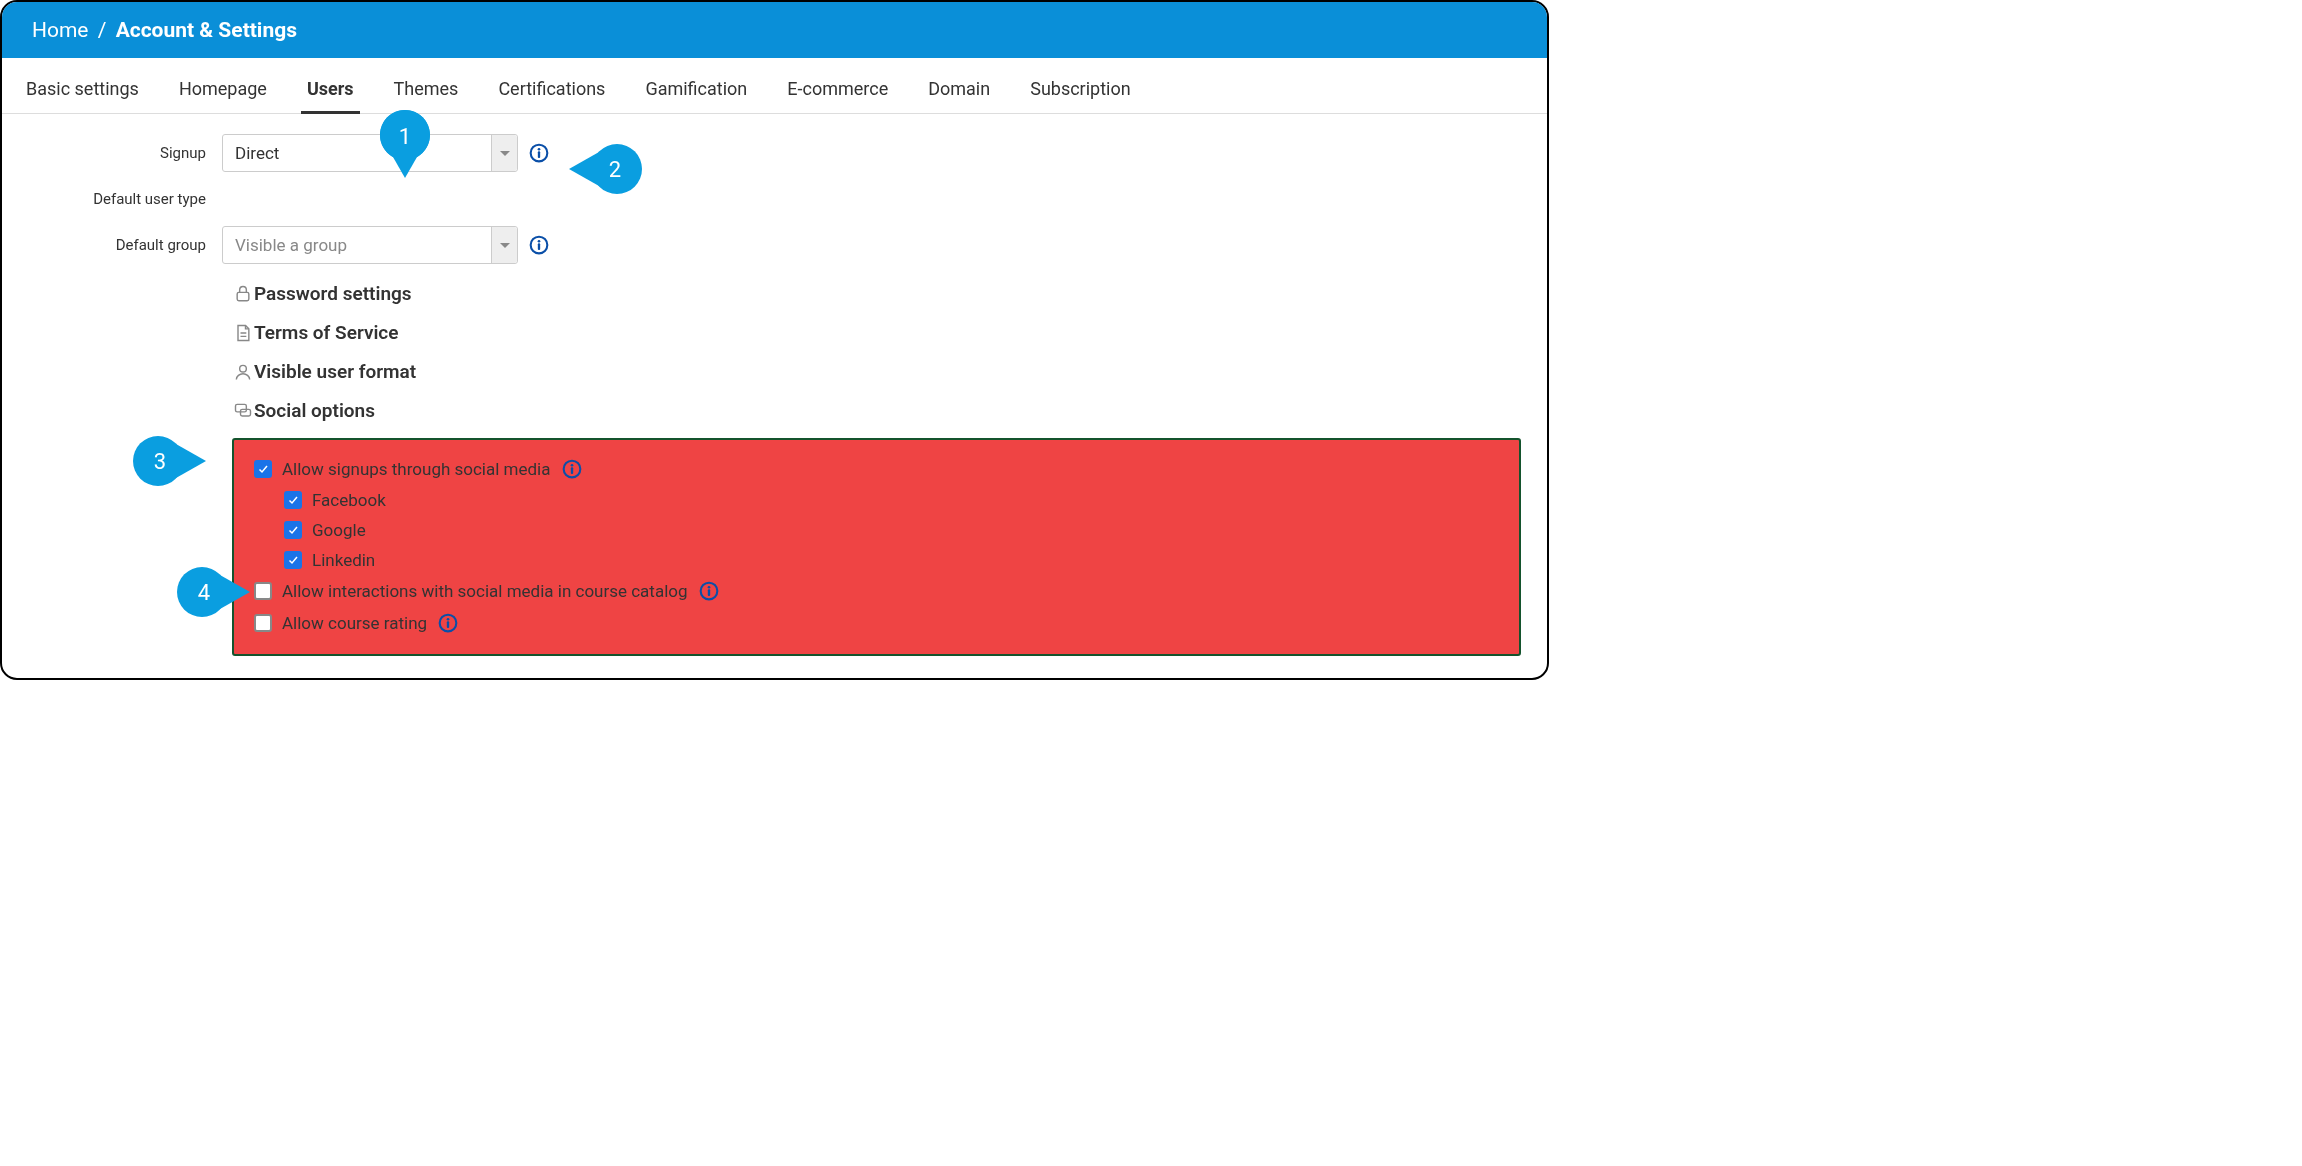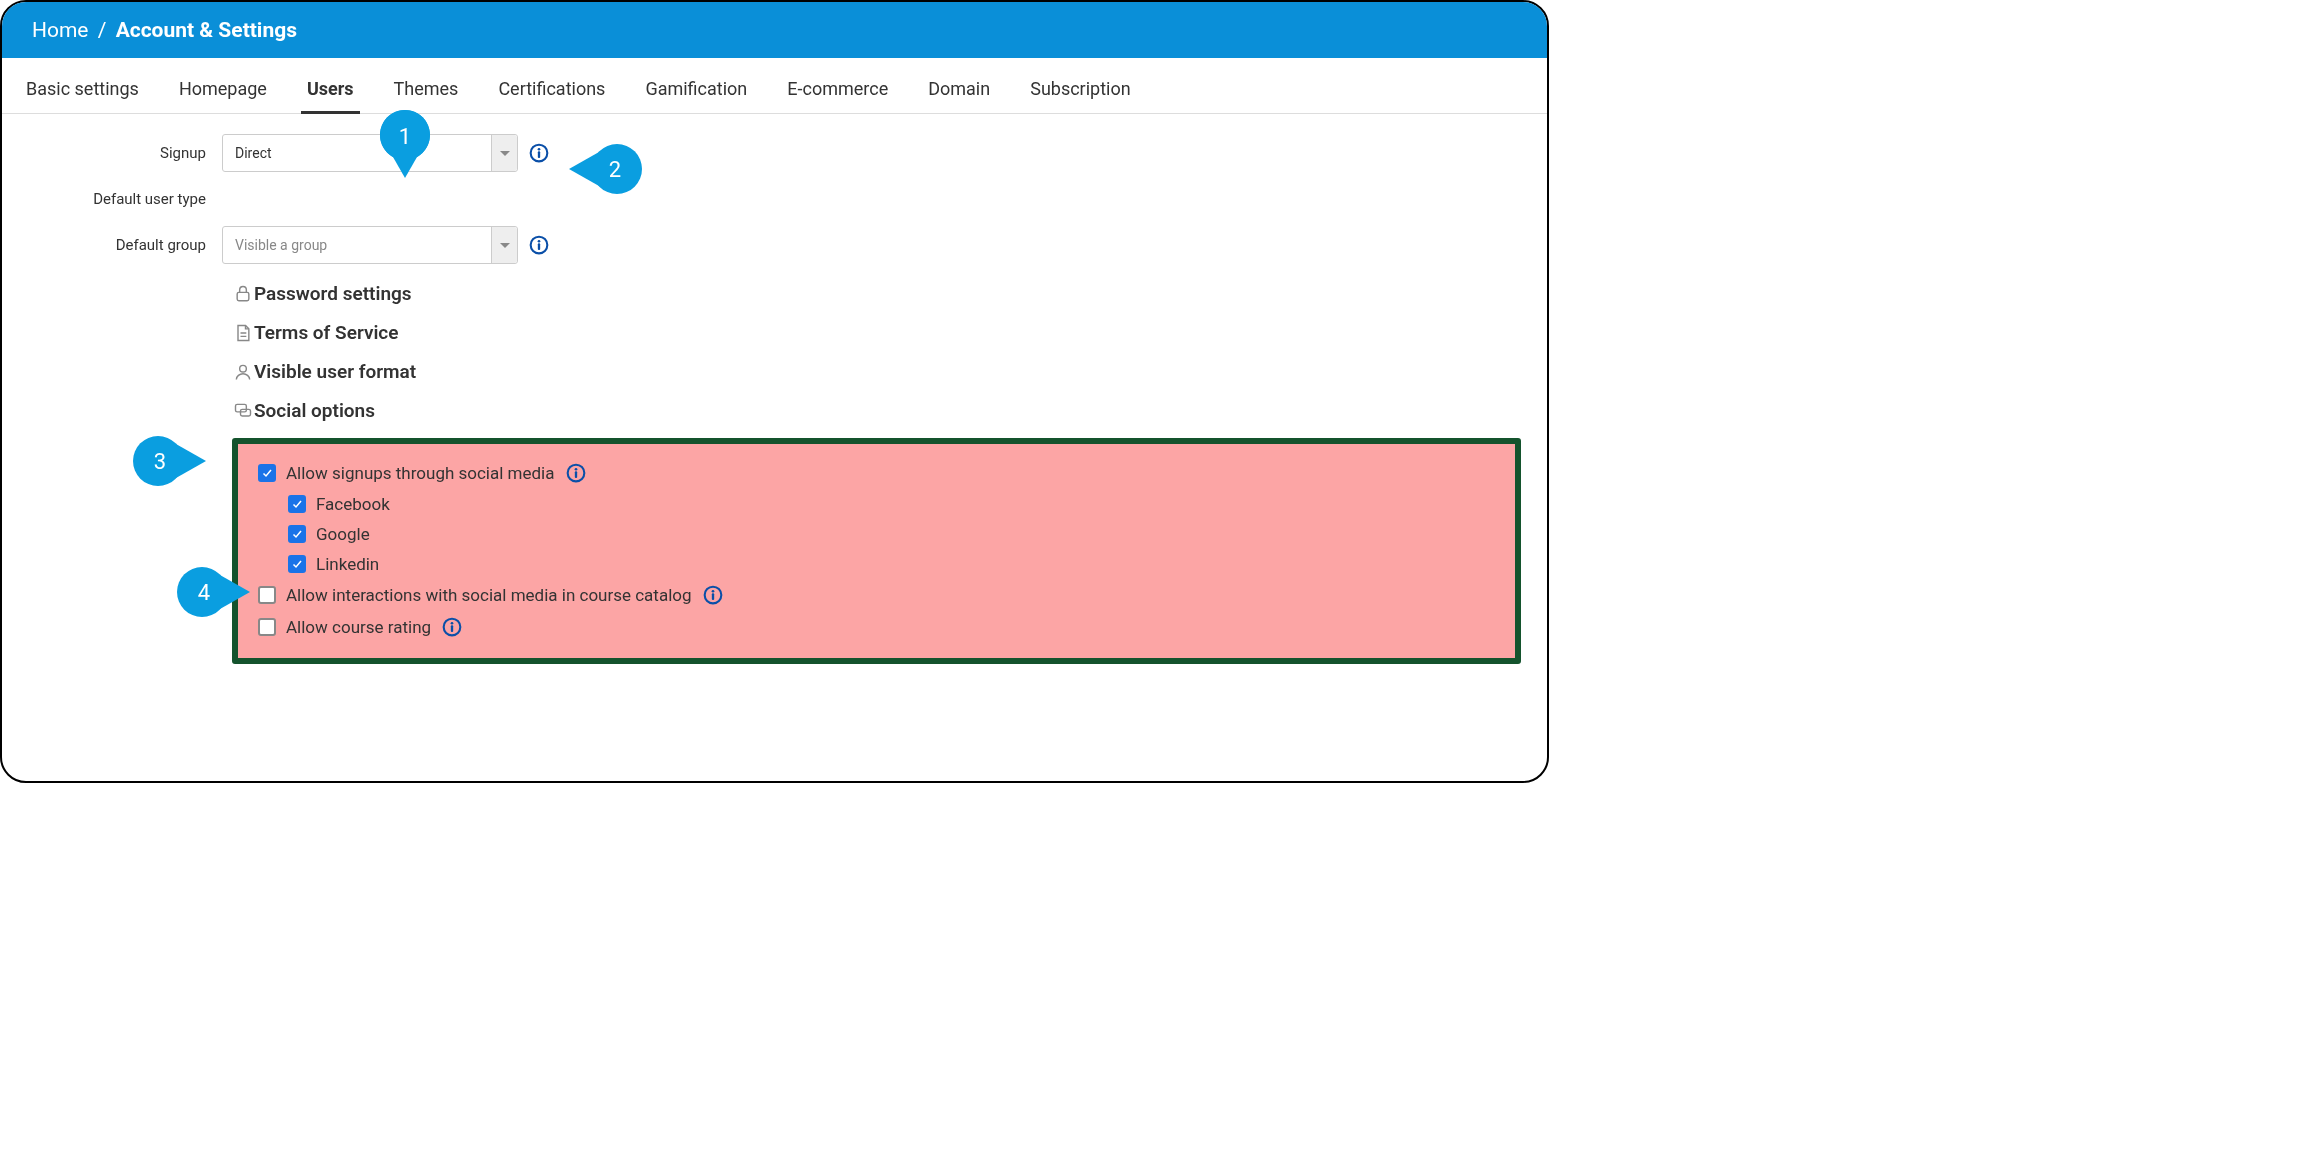--- a/index.html
+++ b/index.html
@@ -3,22 +3,22 @@
 <meta charset="utf-8">
 <style>
   * { box-sizing: border-box; margin: 0; padding: 0; }
   body {
     font-family: -apple-system, BlinkMacSystemFont, "Segoe UI", Roboto, "Helvetica Neue", Arial, sans-serif;
     background: #fff;
     color: #333;
   }
   .window {
     width: 1549px;
-    height: 783px;
-    border-radius: 26px;
+    height: 680px;
+    border-radius: 17px;
     overflow: hidden;
     border: 2px solid #000;
     background: #fff;
     position: relative;
   }
   .header {
     background: #0a8fd8;
     color: #fff;
     padding: 16px 30px;
     font-size: 21px;
@@ -76,21 +76,21 @@
     border: 1px solid #ccc;
     border-radius: 3px;
     display: flex;
     align-items: center;
     position: relative;
     background: #fff;
   }
   .select-text {
     flex: 1;
     padding: 0 12px;
-    font-size: 14px;
+    font-size: 17px;
     color: #333;
   }
   .select-text.placeholder { color: #888; }
   .select-btn {
     width: 26px;
     height: 100%;
     background: #eee;
     border-left: 1px solid #ccc;
     display: flex;
     align-items: center;
@@ -124,22 +124,22 @@
     width: 22px; height: 22px;
     display: inline-flex;
     align-items: center;
     justify-content: center;
     color: #888;
   }
   .section-icon svg { width: 20px; height: 20px; stroke: #888; fill: none; stroke-width: 1.7; }
   .panel {
     margin-left: 220px;
     margin-right: 16px;
-    background: #fca5a5;
-    border: 6px solid #14532d;
+    background: #ef4444;
+    border: 2px solid #14532d;
     border-radius: 3px;
     padding: 18px 20px 20px 20px;
   }
   .cb-row {
     display: flex;
     align-items: center;
     gap: 10px;
     font-size: 17px;
     margin-bottom: 10px;
   }

